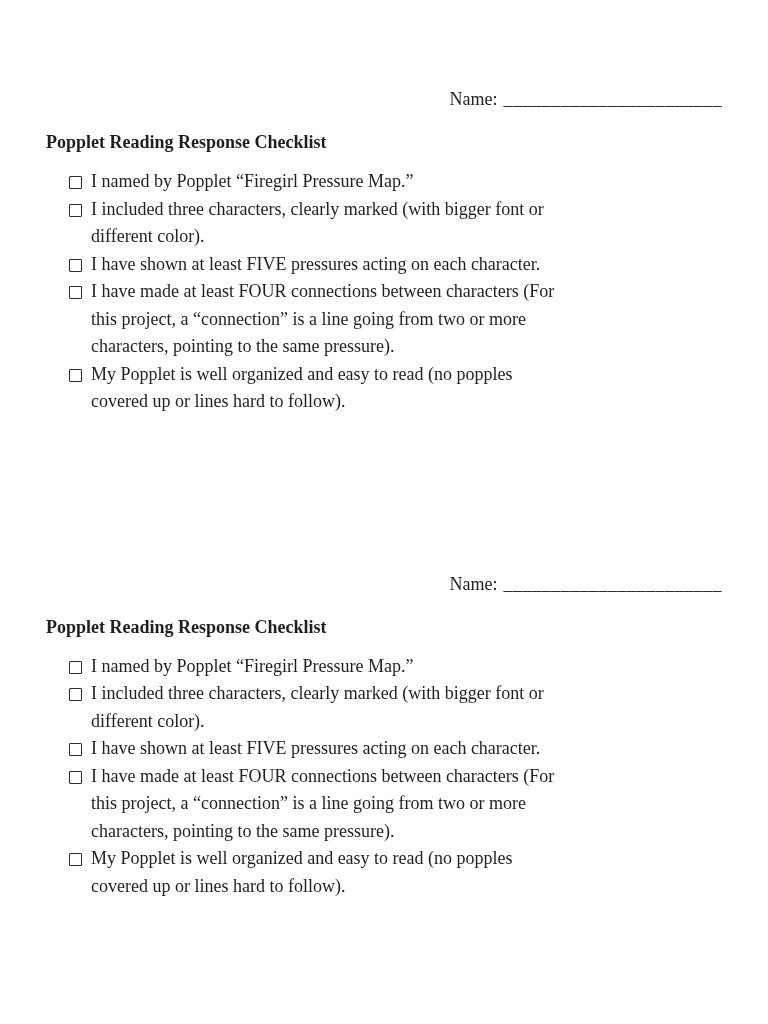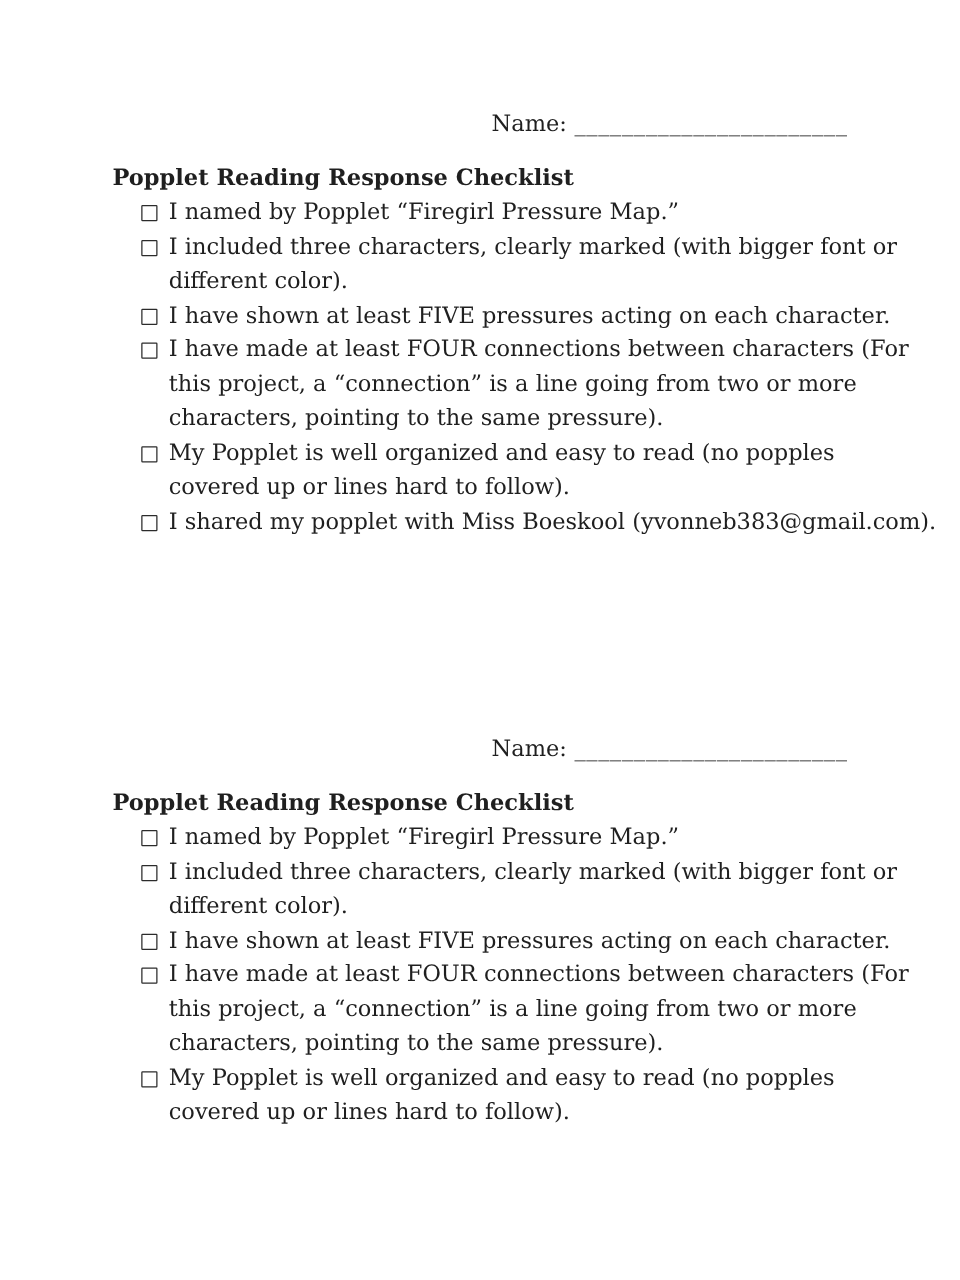--- a/index.html
+++ b/index.html
@@ -11,40 +11,41 @@
     position: relative;
     width: 768px;
     height: 1024px;
     background: #ffffff;
     overflow: hidden;
     font-family: "DejaVu Serif", "Liberation Serif", serif;
     color: #1f1f1f;
     font-size: 18px;
   }
   .copy {
-    padding: 0 90px;
+    padding: 0 46px;
+    font-family: Liberation Serif, serif;
   }
   .copy-1 { padding-top: 86px; }
   .copy-2 { padding-top: 155px; }
   .name-row {
     text-align: right;
     line-height: 27px;
     white-space: nowrap;
   }
   .name-blank {
     margin-left: 6px;
     letter-spacing: 0.5px;
   }
   .title {
     margin-top: 16px;
     font-weight: 700;
     line-height: 27px;
   }
   .items {
-    margin-top: 0;
+    margin-top: 12px;
   }
   .item {
     display: flex;
     align-items: flex-start;
     padding-left: 23px;
   }
   .checkbox {
     flex: 0 0 auto;
     width: 11px;
     height: 11px;
@@ -104,26 +105,20 @@
       </div>
 
       <div class="item">
         <span class="checkbox"></span>
         <div class="item-text">
           <div class="line">My Popplet is well organized and easy to read (no popples</div>
           <div class="line">covered up or lines hard to follow).</div>
         </div>
       </div>
 
-      <div class="item">
-        <span class="checkbox"></span>
-        <div class="item-text">
-          <div class="line">I shared my popplet with Miss Boeskool (yvonneb383@gmail.com).</div>
-        </div>
-      </div>
 
     </div>
   </section>
 
   <section class="copy copy-2">
     <div class="name-row">
       <span class="name-label">Name:</span><span class="name-blank">_______________________</span>
     </div>
     <div class="title">Popplet Reading Response Checklist</div>
     <div class="items">

